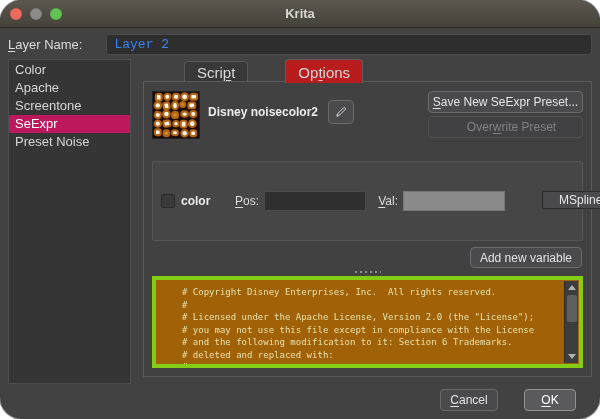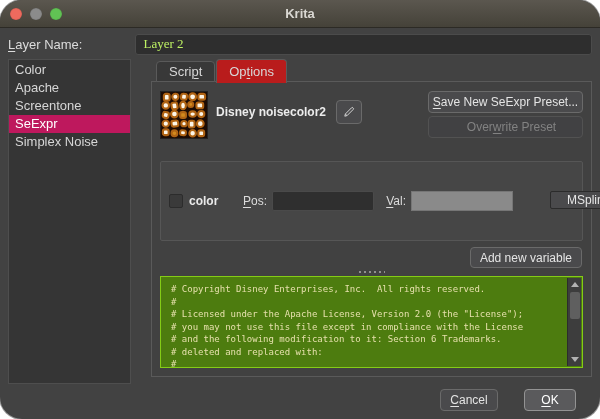--- a/index.html
+++ b/index.html
@@ -22,42 +22,41 @@
   .traffic { position:absolute; left:10px; top:8px; display:flex; gap:8px; }
   .light { width:12px; height:12px; border-radius:50%; box-shadow:inset 0 0 1px rgba(0,0,0,.35); }
 
   
   .content { padding:5px 8px 0; height:391px; display:flex; flex-direction:column; }
 
   .layer-row { display:flex; align-items:center; gap:24px; height:22px; margin-bottom:4px; }
   .layer-label { color:#dcdcdc; font-size:13px; white-space:nowrap; }
   .text-input {
     flex:1; height:21px; background:#2e2e2e; border:1px solid #4b4b4b; border-radius:3px;
-    color:#bef264; font-size:13px; padding:0 7px; font-family:Liberation Serif, serif;
+    color:#3b82f6; font-size:13px; padding:0 7px; font-family:Liberation Mono, monospace;
     outline:none;
-    margin-left:29px;
-  }
-
-  .main { display:flex; gap:20px; flex:1; min-height:0; }
+  }
+
+  .main { display:flex; gap:12px; flex:1; min-height:0; }
 
   
   .sidebar {
     width:123px; background:#353535; border:1px solid #4e4e4e;
     font-size:13px; color:#d6d6d6; padding-top:1px; height:325px;
   }
   .side-item { height:18px; line-height:18px; padding:0 6px; white-space:nowrap; overflow:hidden; }
   .side-item.selected { color:#ffffff; }
 
   
   .tabarea { flex:1; display:flex; flex-direction:column; min-width:0; }
   .tabs { display:flex; padding-left:5px; height:23px; position:relative; z-index:2; }
   .tab {
-    font-size:13px; color:#d8d8d8; background:#383838;
+    font-size:15px; color:#d8d8d8; background:#383838;
     border:1px solid #5a5a5a; border-radius:4px 4px 0 0;
-    padding:2px 12px 12px; margin-right:1px; margin-top:2px; height:21px;
+    padding:2px 12px 12px; margin-right:1px; margin-top:2px; height:21px;margin-left:36px;
   }
   .tab.active { background:#b91c1c; margin-top:0; height:24px; padding-top:4px; border-bottom:none; }
 
   .pane {
     flex:1; margin-top:-1px; margin-bottom:7px; border:1px solid #5a5a5a;
     background:#414141; display:flex; flex-direction:column; min-height:0;
   }
 
   
   .preset-row { display:flex; align-items:flex-start; padding:9px 8px 0; gap:8px; }
@@ -109,21 +108,21 @@
   .expand-btn { width:46px; height:68px; font-size:11px; flex:none; }
 
   .add-var-row { display:flex; justify-content:flex-end; margin:6px 9px 0; }
   .add-var-btn { height:21px; padding:0 9px; }
 
   .splitter { height:8px; display:flex; align-items:center; justify-content:center; }
   .grip { width:26px; height:2px;
           background:repeating-linear-gradient(90deg,#909090 0 2px,transparent 2px 5px); }
 
   
-  .editor { flex:1; margin:0 8px 8px; background:#4d7c0f; border:1px solid #84cc16; position:relative; overflow:hidden; min-height:0; }
+  .editor { flex:1; margin:0 8px 8px; background:#a16207; border:4px solid #84cc16; position:relative; overflow:hidden; min-height:0;padding-left:16px; }
   .editor pre {
     margin:0; padding:6px 10px; font-family:"DejaVu Sans Mono", monospace;
     font-size:9px; line-height:12.5px; color:#e6e0ac; white-space:pre;
   }
   .scrollbar { position:absolute; top:1px; right:1px; bottom:1px; width:14px; background:#3d3d3d; border-left:1px solid #2c2c2c;
                display:flex; flex-direction:column; align-items:center; }
   .sb-btn { height:13px; width:14px; display:flex; align-items:center; justify-content:center; }
   .tri-up { width:0; height:0; border-left:4px solid transparent; border-right:4px solid transparent; border-bottom:5px solid #b2b2b2; }
   .tri-down { width:0; height:0; border-left:4px solid transparent; border-right:4px solid transparent; border-top:5px solid #b2b2b2; }
   .sb-thumb { width:10px; height:27px; background:#5f5f5f; border-radius:2px; margin-top:1px; }
@@ -155,21 +154,21 @@
       <input class="text-input" type="text" value="Layer 2" style="">
     </div>
 
     <div class="main">
 
       <div class="sidebar">
           <div class="side-item">Color</div>
           <div class="side-item">Apache</div>
           <div class="side-item">Screentone</div>
           <div class="side-item selected" style="background: #be185d;">SeExpr</div>
-          <div class="side-item">Simplex Noise</div>
+          <div class="side-item">Preset Noise</div>
         </div>
 
       <div class="tabarea">
         <div class="tabs">
             <div class="tab">Scri<u>p</u>t</div>
             <div class="tab active">Op<u>t</u>ions</div>
           </div>
 
         <div class="pane">
 

